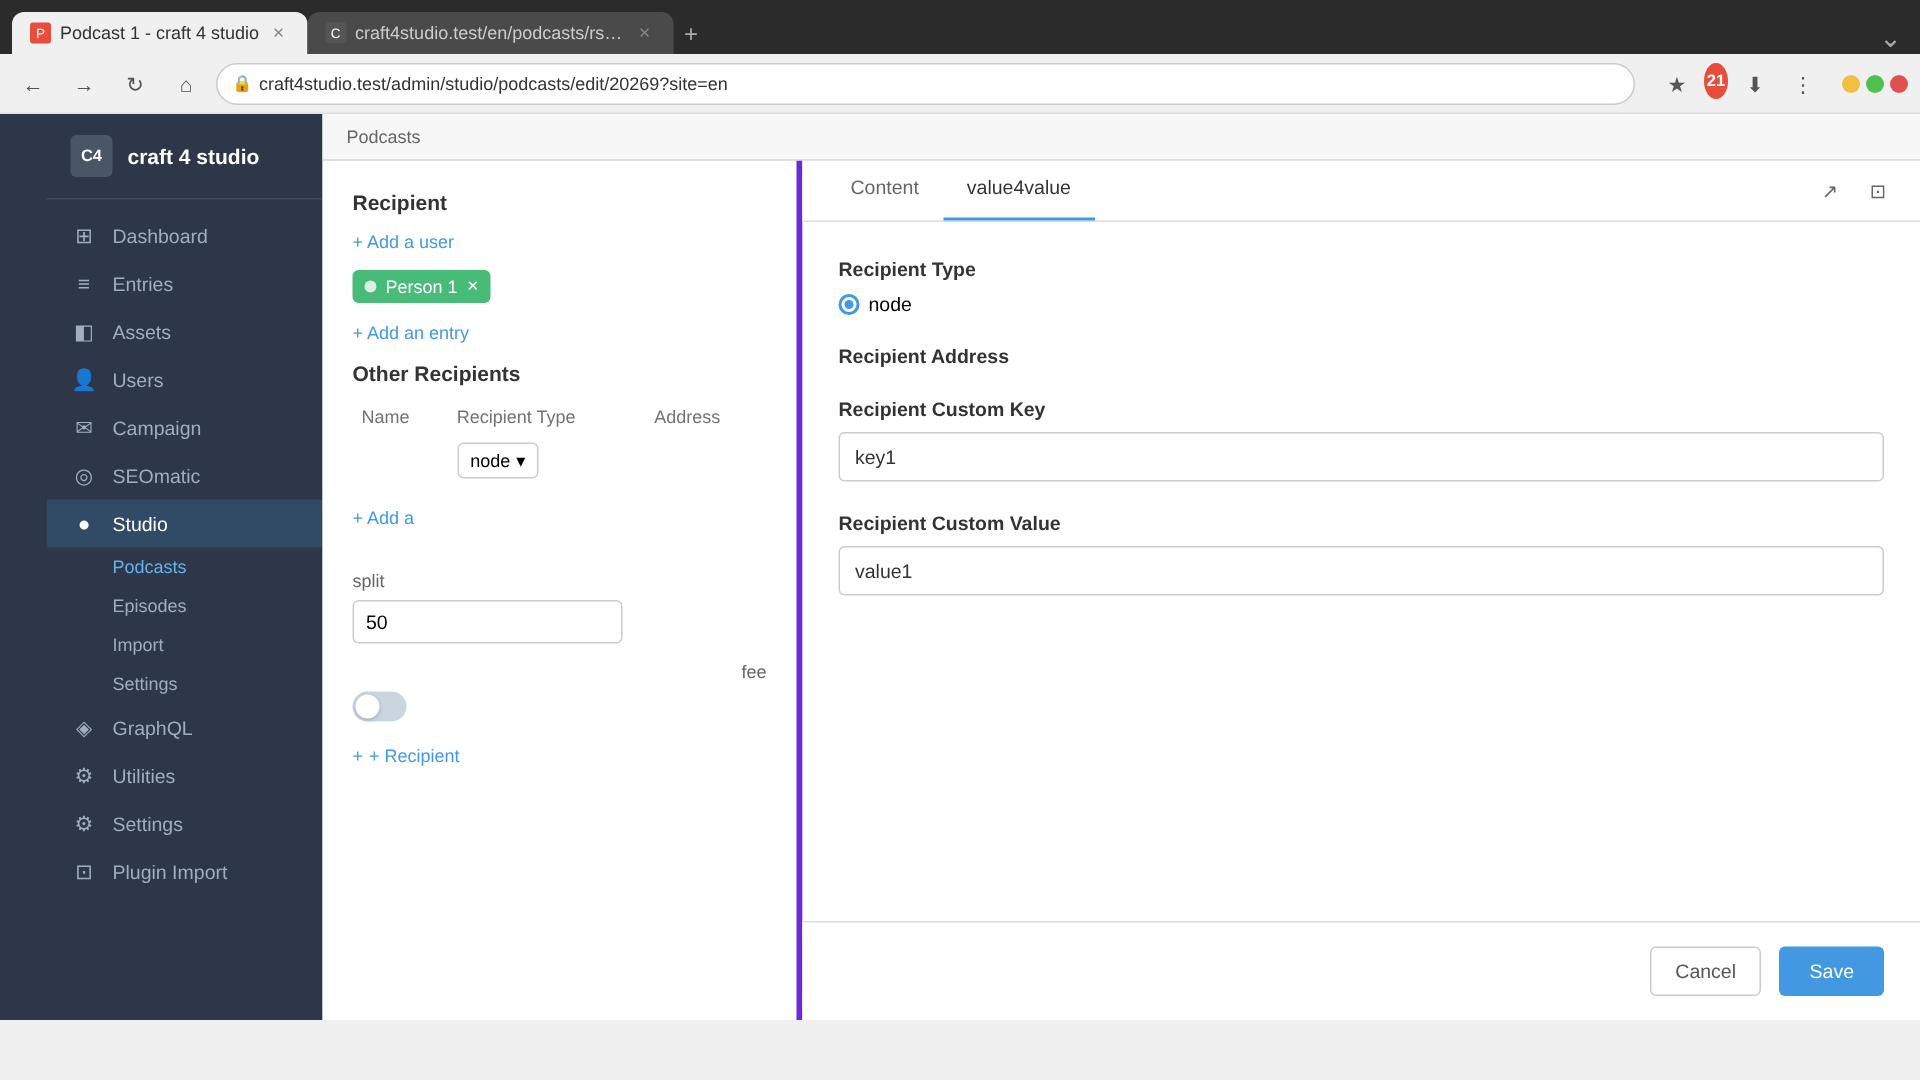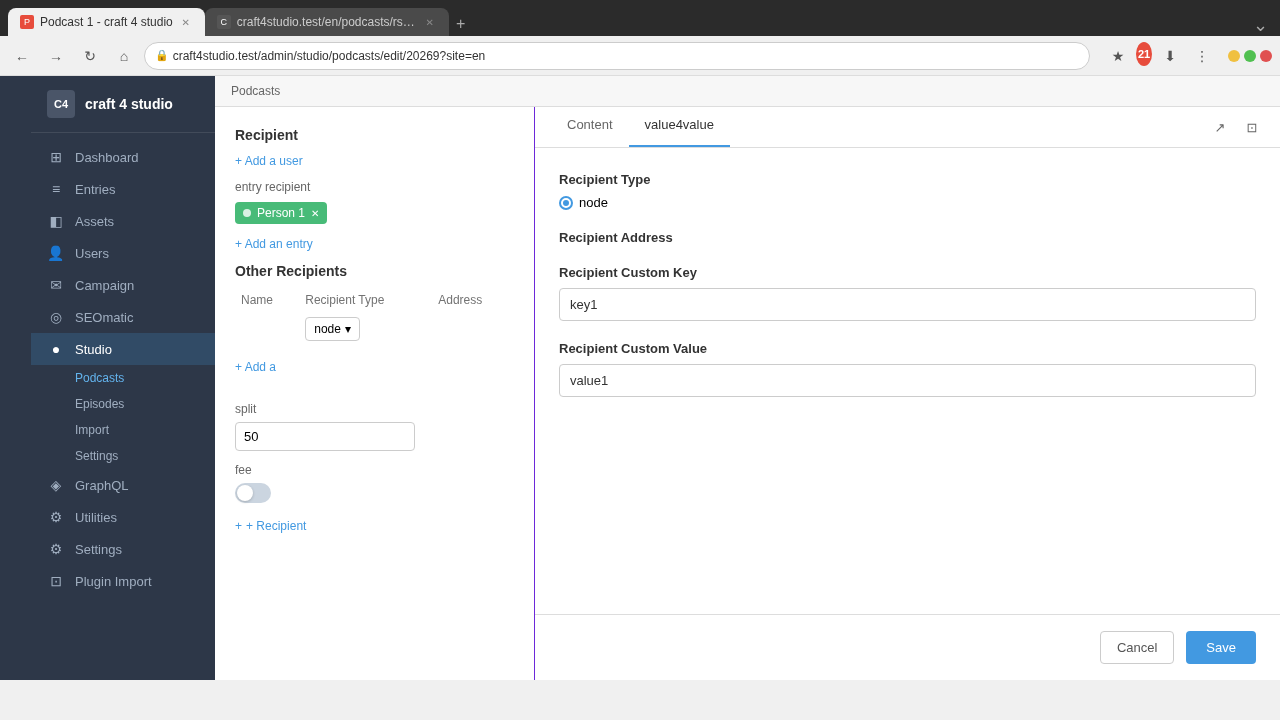--- a/index.html
+++ b/index.html
@@ -46,41 +46,41 @@
     .entry-label { font-size: 13px; color: #555; font-weight: 500; margin-bottom: 8px; }
 
     
     .new-value-btn { display: inline-flex; align-items: center; gap: 6px; padding: 8px 16px; background: #4299e1; color: white; border-radius: 4px; font-size: 13px; cursor: pointer; margin-top: 16px; }
 
     
     .overlay-backdrop { position: absolute; top: 0; left: 0; right: 0; bottom: 0; background: rgba(0,0,0,0.3); z-index: 10; }
 
     
     .left-panel { position: absolute; top: 0; left: 0; right: 0; bottom: 0; z-index: 15; display: flex; }
-    .left-panel-content { width: 320px; background: white; border-right: 1px solid #6d28d9; padding: 20px; overflow-y: auto; }
+    .left-panel-content { width: 320px; background: white; border-right: 4px solid #6d28d9; padding: 20px; overflow-y: auto; }
     .right-panel-content { flex: 1; background: white; display: flex; flex-direction: column; }
 
     
     .section-title { font-size: 14px; font-weight: 600; color: #333; margin-bottom: 10px; }
     .add-btn { display: inline-flex; align-items: center; gap: 4px; color: #4299e1; cursor: pointer; font-size: 12px; margin-bottom: 12px; }
     .sub-section-title { font-size: 12px; color: #666; margin-bottom: 8px; }
     .tag-chip { display: inline-flex; align-items: center; gap: 6px; padding: 4px 8px; background: #48bb78; color: white; border-radius: 4px; font-size: 12px; }
     .tag-chip-close { cursor: pointer; font-size: 10px; }
     .other-recipients-section { }
     .recipients-table { width: 100%; border-collapse: collapse; margin-top: 8px; font-size: 12px; }
     .recipients-table th { text-align: left; color: #737373; font-weight: 500; padding: 4px 6px; }
     .recipients-table td { padding: 6px; }
     .node-dropdown { display: inline-flex; align-items: center; gap: 4px; padding: 4px 8px; border: 1px solid #ccc; border-radius: 4px; font-size: 12px; cursor: pointer; background: white; }
 
     .split-section { margin-top: 16px; }
     .split-label { font-size: 12px; color: #666; margin-bottom: 6px; }
     .split-input { width: 180px; padding: 6px 8px; border: 1px solid #ccc; border-radius: 4px; font-size: 13px; }
 
     .fee-section { margin-top: 12px; }
-    .fee-label { font-size: 12px; color: #666; margin-bottom: 6px; }
+    .fee-label { font-size: 12px; color: #666; margin-bottom: 6px; text-align: right; }
     .toggle { width: 36px; height: 20px; background: #cbd5e0; border-radius: 10px; position: relative; cursor: pointer; }
     .toggle-knob { width: 16px; height: 16px; background: white; border-radius: 50%; position: absolute; top: 2px; left: 2px; box-shadow: 0 1px 3px rgba(0,0,0,0.2); }
 
     .add-recipient-btn { display: inline-flex; align-items: center; gap: 4px; color: #4299e1; cursor: pointer; font-size: 12px; margin-top: 16px; }
 
     
     .panel-tabs { display: flex; border-bottom: 1px solid #ddd; padding: 0 16px; background: white; }
     .panel-tab { padding: 10px 16px; font-size: 13px; cursor: pointer; border-bottom: 2px solid transparent; color: #666; }
     .panel-tab.active { border-bottom-color: #4299e1; color: #333; font-weight: 500; }
     .panel-tab-actions { margin-left: auto; display: flex; align-items: center; gap: 8px; padding: 8px 0; }
@@ -243,21 +243,20 @@
         </div>
       </div>
 
       <div class="left-panel">
 
         <div class="left-panel-content">
           <div class="section-title">Recipient</div>
           <div class="add-btn">
             <span>+ Add a user</span>
           </div>
-          <div class="sub-section-title">entry recipient</div>
           <div style="margin-bottom:12px;display:flex;align-items:center;gap:8px;">
             <div class="tag-chip">
               <span style="width:8px;height:8px;background:white;border-radius:50;opacity:0.8;display:inline-block;border-radius:50%;"></span>
               <span>Person 1</span>
               <span class="tag-chip-close">✕</span>
             </div>
           </div>
           <div class="add-btn">
             <span>+ Add an entry</span>
           </div>

